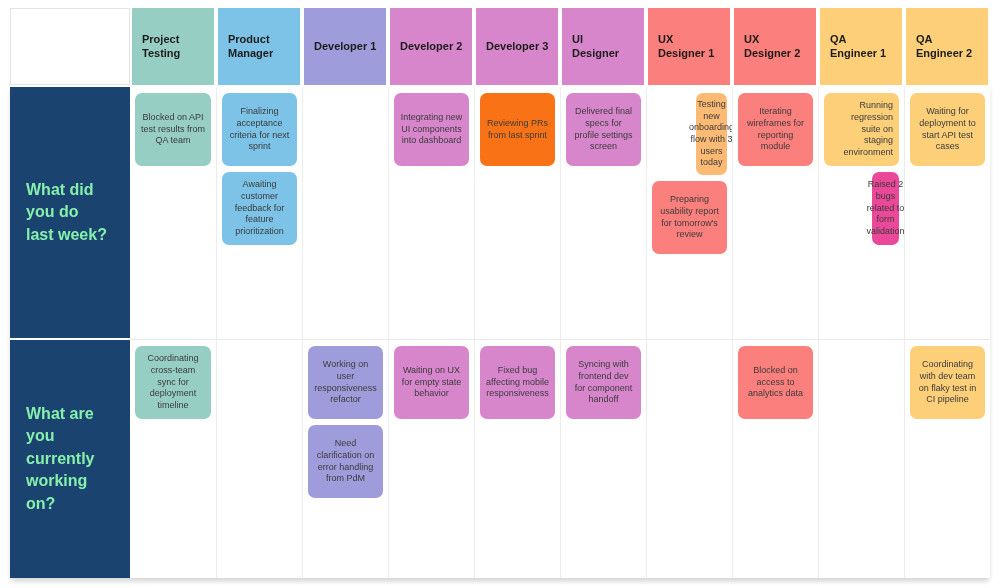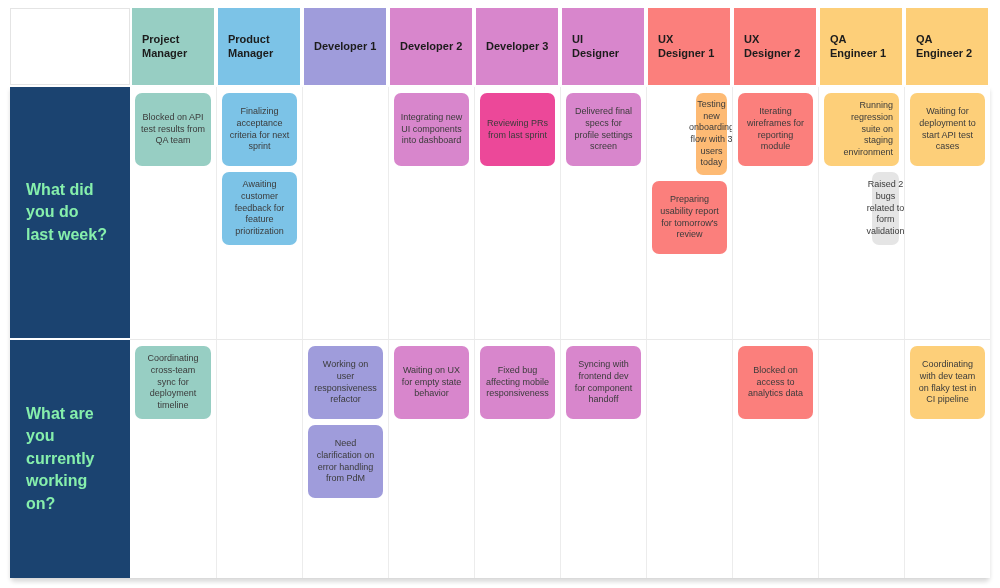--- a/index.html
+++ b/index.html
@@ -86,21 +86,21 @@
   }
 </style>
 </head>
 <body>
 
 <div class="board">
   <div class="header-row">
     <div class="corner-cell"></div>
 
   <div class="header-cell" style="background: rgb(151, 206, 195);">Project
-Manager</div>
+Testing</div>
       <div class="header-cell" style="background: rgb(124, 195, 231);">Product
 Manager</div>
       <div class="header-cell" style="background: rgb(159, 156, 219);">Developer 1</div>
       <div class="header-cell" style="background: rgb(216, 134, 204);">Developer 2</div>
       <div class="header-cell" style="background: rgb(216, 134, 204);">Developer 3</div>
       <div class="header-cell" style="background: rgb(216, 134, 204);">UI
 Designer</div>
       <div class="header-cell" style="background: rgb(251, 127, 124);">UX
 Designer 1</div>
       <div class="header-cell" style="background: rgb(251, 127, 124);">UX
@@ -120,35 +120,35 @@
         </div>
         <div class="cell divl">
           <div class="card" style="background: rgb(124, 195, 231);">Finalizing acceptance criteria for next sprint</div>
           <div class="card" style="background: rgb(124, 195, 231); text-align: center;">Awaiting customer feedback for feature prioritization</div>
         </div>
         <div class="cell divl"></div>
         <div class="cell divl">
           <div class="card" style="background: rgb(216, 134, 204);">Integrating new UI components into dashboard</div>
         </div>
         <div class="cell divl">
-          <div class="card" style="background: #ec4899;">Reviewing PRs from last sprint</div>
+          <div class="card" style="background: #f97316;">Reviewing PRs from last sprint</div>
         </div>
         <div class="cell divl">
           <div class="card" style="background: rgb(216, 134, 204);">Delivered final specs for profile settings screen</div>
         </div>
         <div class="cell divl">
           <div class="card" style="background: #fdba74; margin-left: 44px;">Testing new onboarding flow with 3 users today</div>
           <div class="card" style="background: rgb(251, 127, 124);">Preparing usability report for tomorrow's review</div>
         </div>
         <div class="cell divl">
           <div class="card" style="background: rgb(251, 127, 124);">Iterating wireframes for reporting module</div>
         </div>
         <div class="cell divl">
           <div class="card" style="background: rgb(253, 207, 121); text-align: right;">Running regression suite on staging environment</div>
-          <div class="card" style="background: #e5e5e5; margin-left: 48px;">Raised 2 bugs related to form validation</div>
+          <div class="card" style="background: #ec4899; margin-left: 48px;">Raised 2 bugs related to form validation</div>
         </div>
         <div class="cell divl">
           <div class="card" style="background: rgb(253, 207, 121);">Waiting for deployment to start API test cases</div>
         </div>
       </div>
       <div class="board-row row2">
         <div class="row-label">What are you
 currently
 working on?</div>
         <div class="cell">

